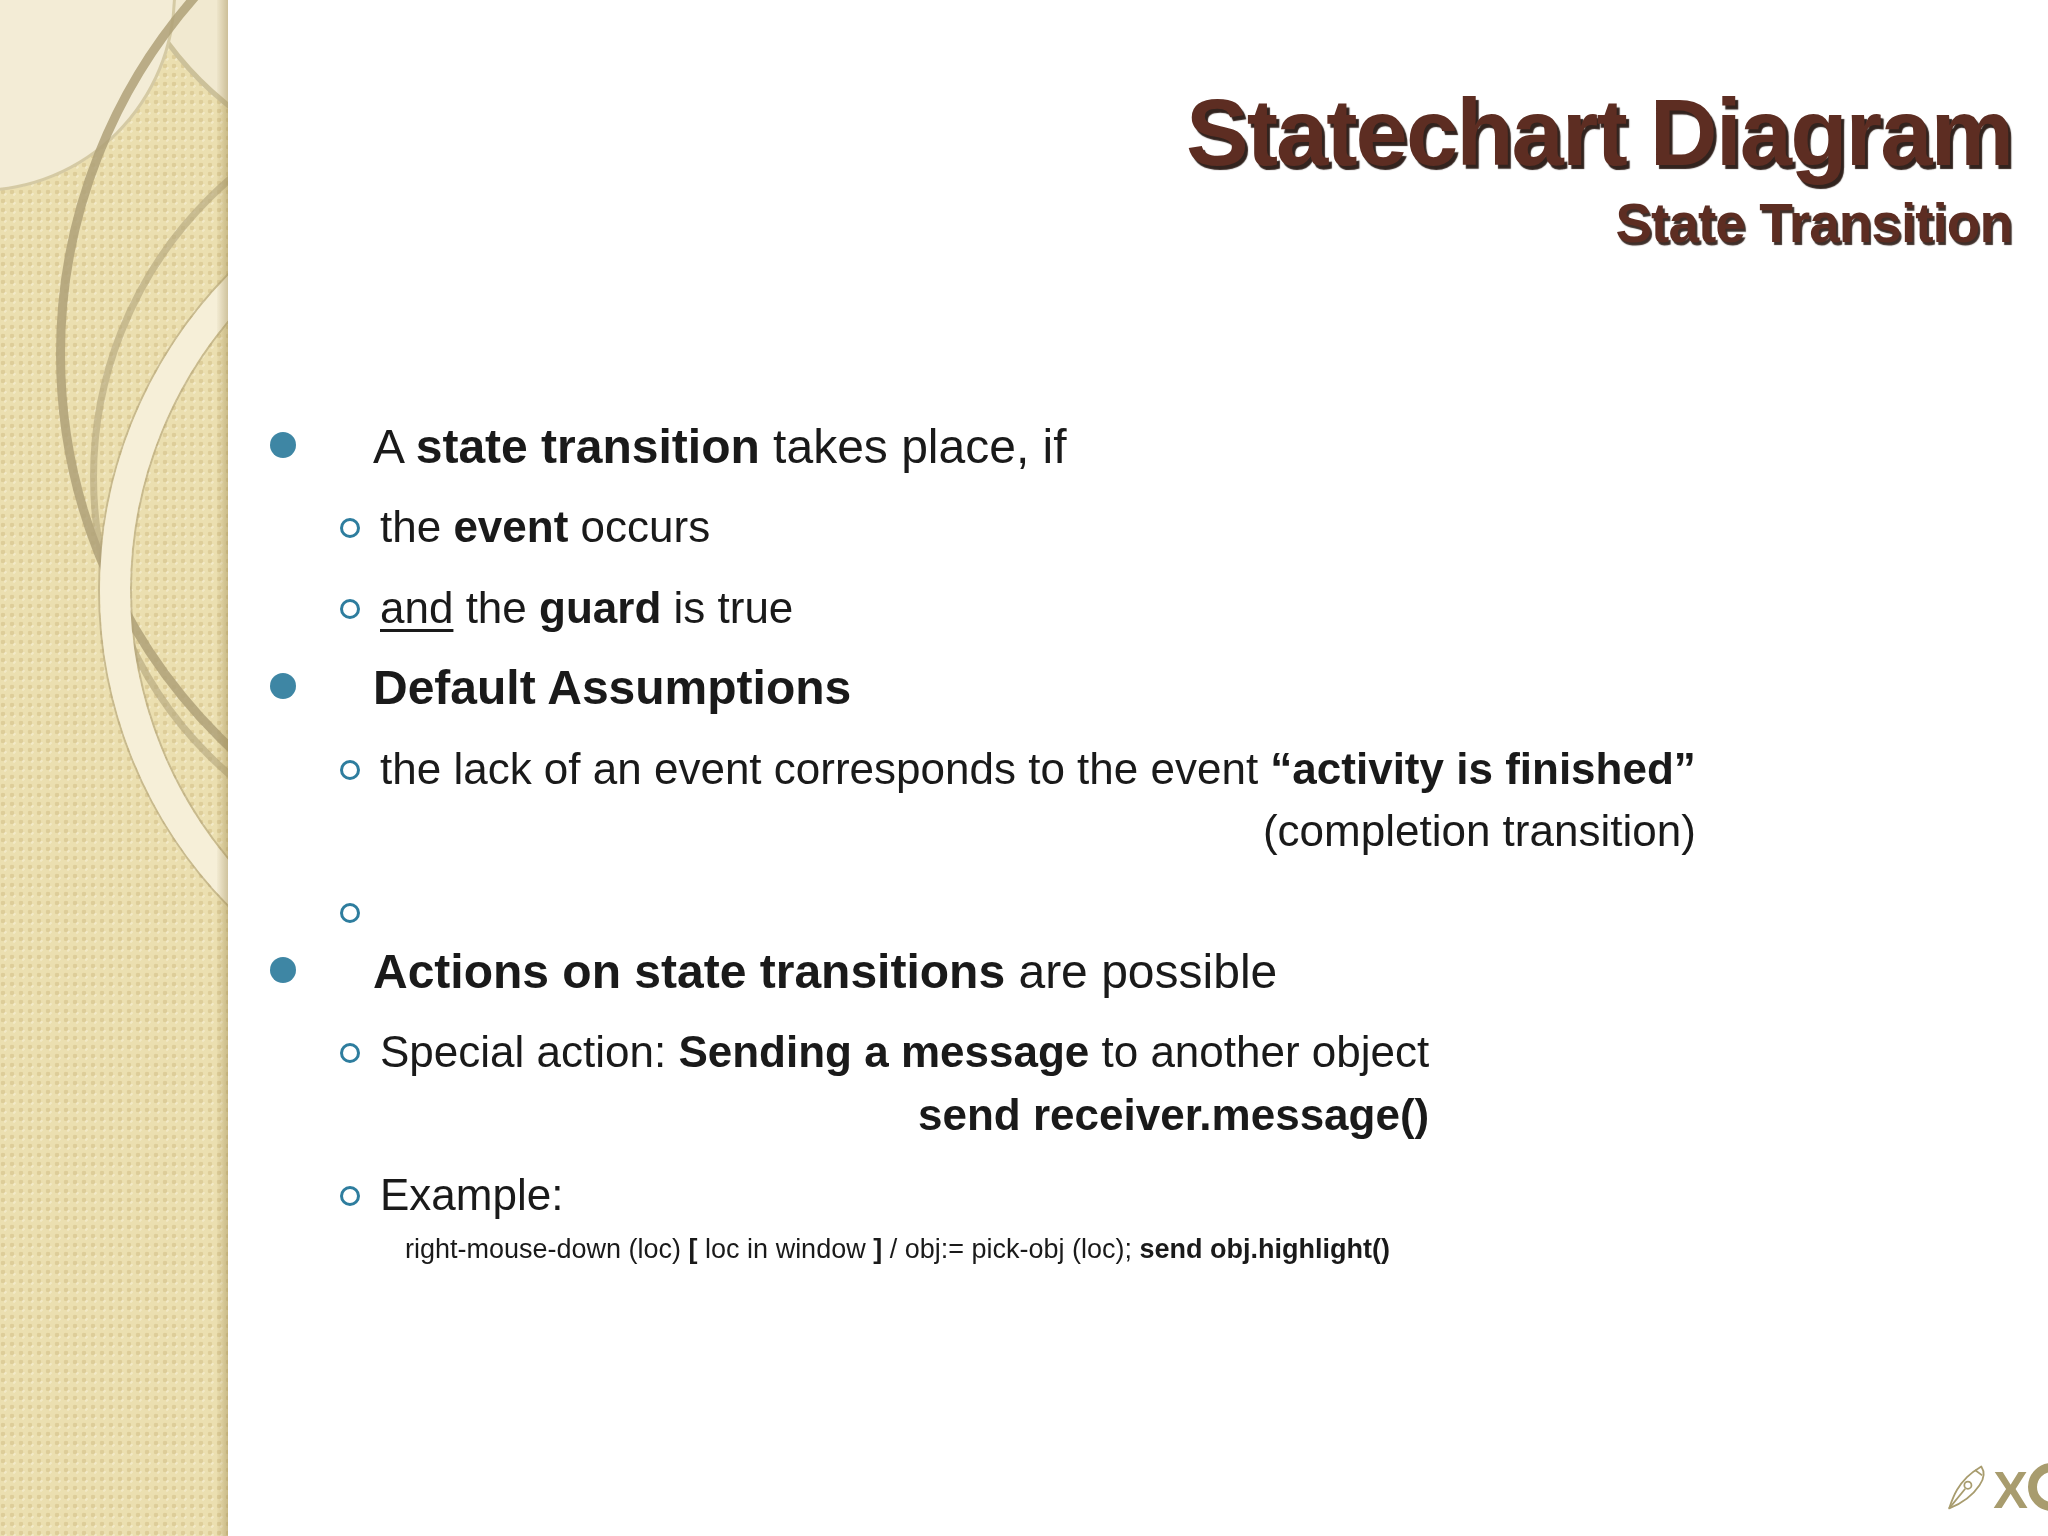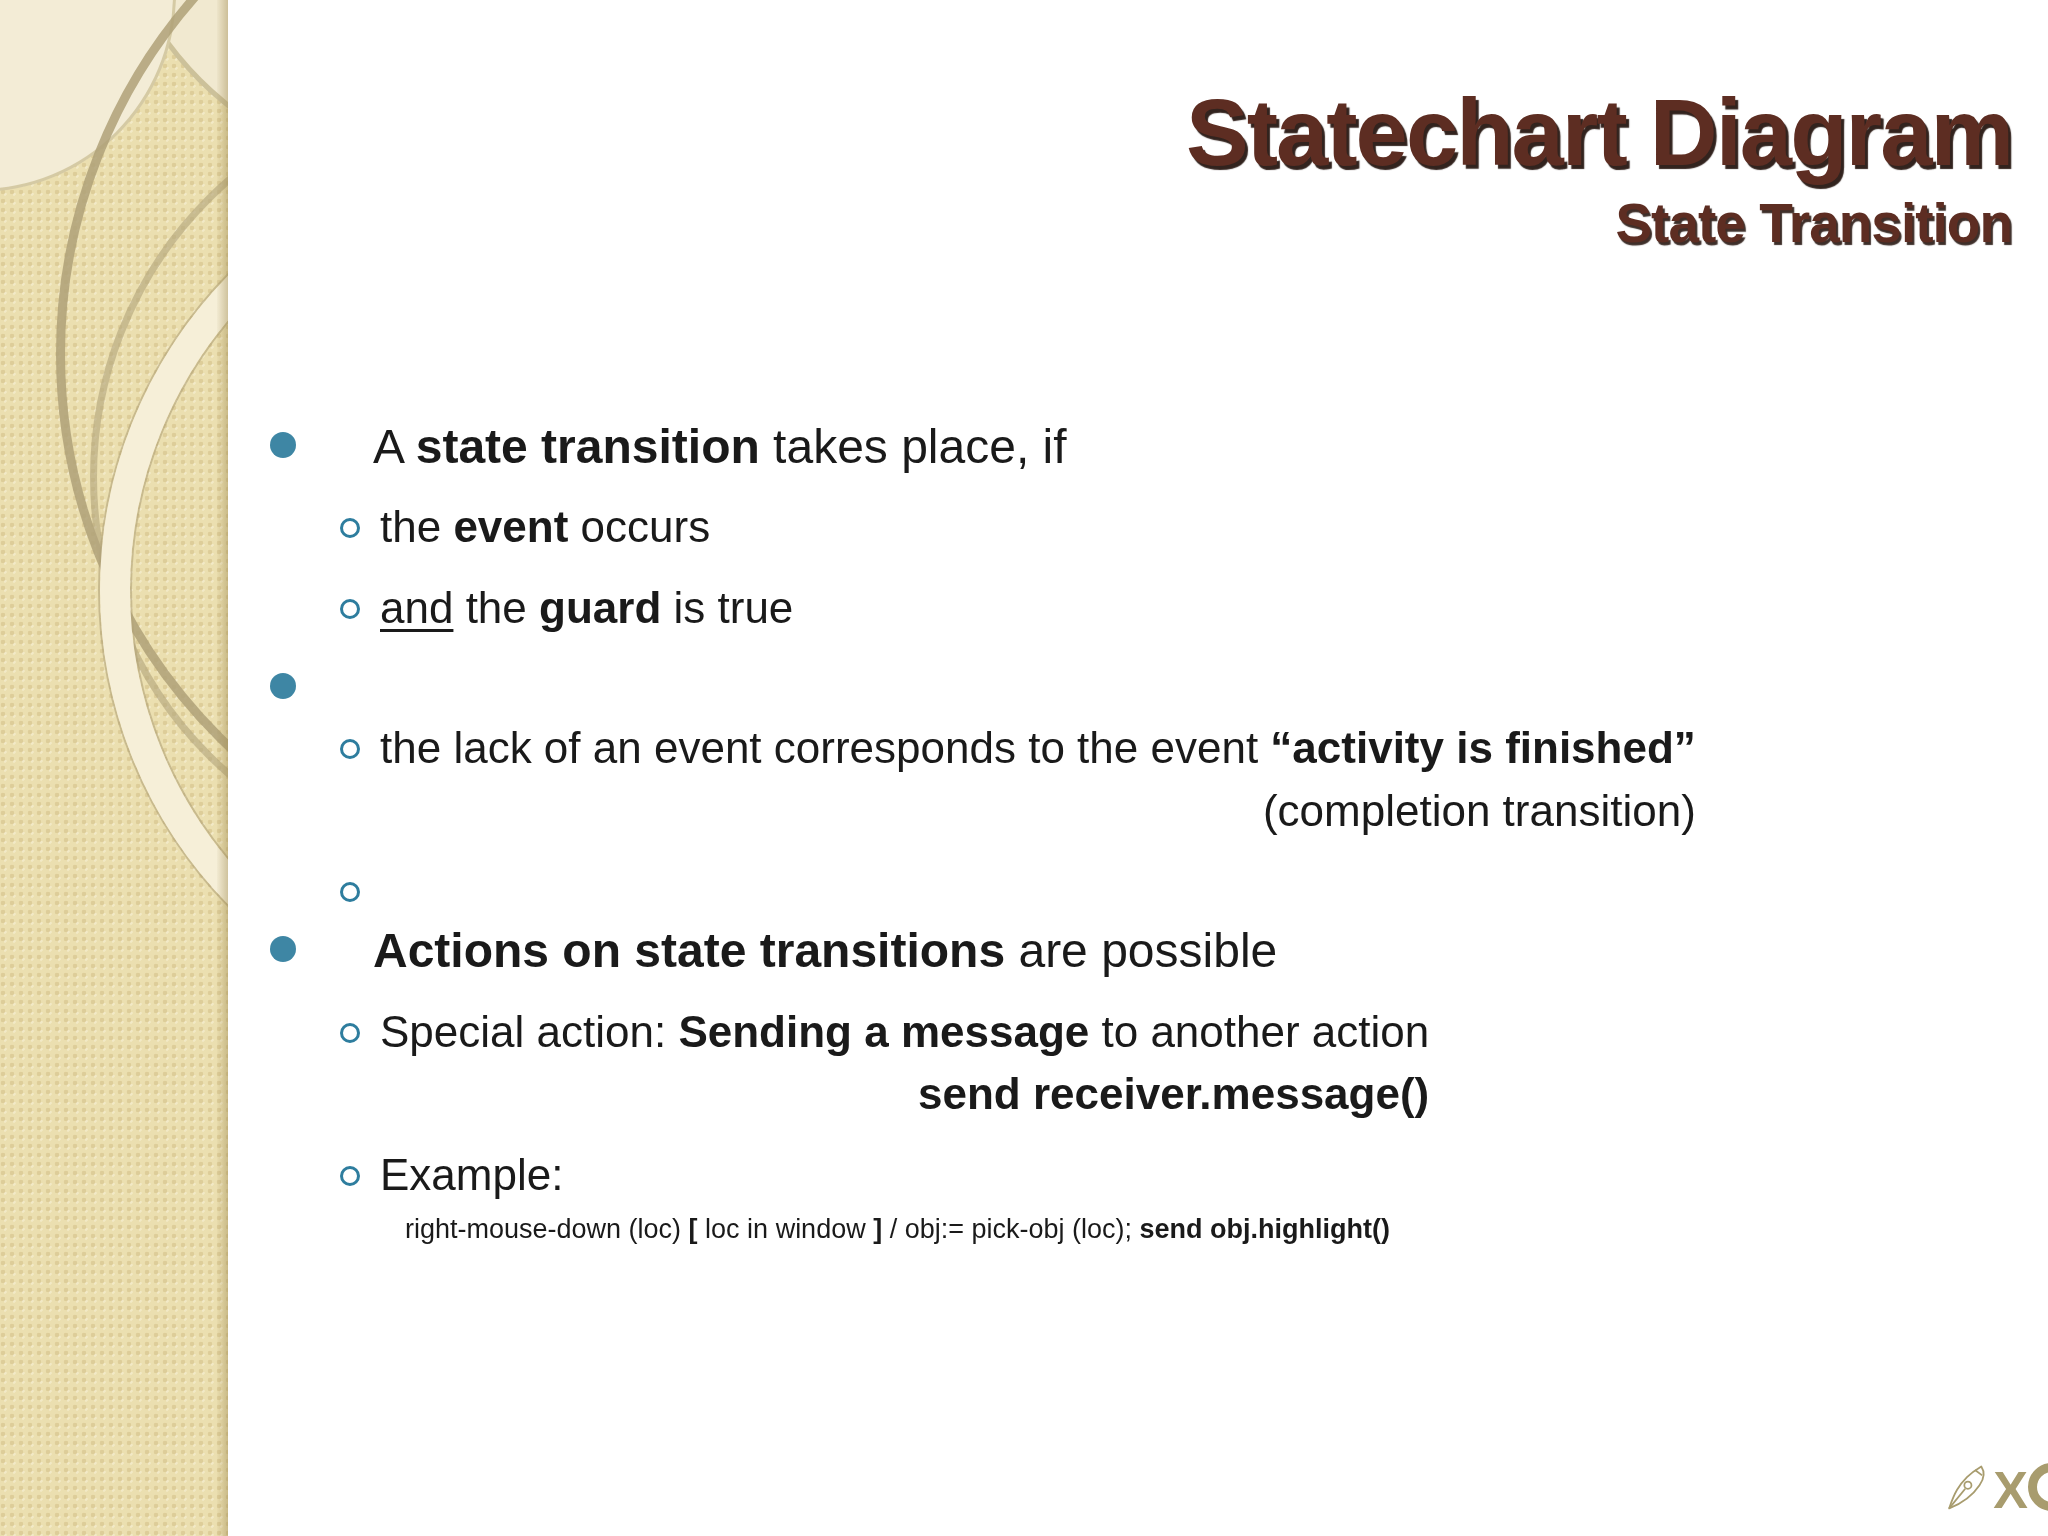--- a/index.html
+++ b/index.html
@@ -103,35 +103,36 @@
       <div class="item lvl2">
         <span class="ring"></span>
         <div class="tx"><span>the </span><span class="b">event</span><span> occurs</span></div>
       </div>
       <div class="item lvl2">
         <span class="ring"></span>
         <div class="tx"><span class="u">and</span><span> the </span><span class="b">guard</span><span> is true</span></div>
       </div>
       <div class="item lvl1">
         <span class="dot"></span>
+        <div class="tx"><span class="b">Default Assumptions</span></div>
       </div>
       <div class="item lvl2">
         <span class="ring"></span>
         <div class="tx"><span>the lack of an event corresponds to the event </span><span class="b">“activity is finished”</span><br><span>(completion transition)</span></div>
       </div>
       <div class="item lvl2">
         <span class="ring"></span>
       </div>
       <div class="item lvl1">
         <span class="dot"></span>
         <div class="tx"><span class="b">Actions on state transitions</span><span> are possible</span></div>
       </div>
       <div class="item lvl2">
         <span class="ring"></span>
-        <div class="tx"><span>Special action: </span><span class="b">Sending a message</span><span> to another action</span><br><span class="b">send </span><span class="b i">receiver.message</span><span class="b">()</span></div>
+        <div class="tx"><span>Special action: </span><span class="b">Sending a message</span><span> to another object</span><br><span class="b">send </span><span class="b i">receiver.message</span><span class="b">()</span></div>
       </div>
       <div class="item lvl2">
         <span class="ring"></span>
         <div class="tx"><span>Example:</span></div>
       </div>
       <div class="item code">
         <div class="tx"><span>right-mouse-down (loc) </span><span class="b">[</span><span> loc in window </span><span class="b">]</span><span> / obj:= pick-obj (loc); </span><span class="b">send obj.highlight()</span></div>
       </div>
     </div>
 

